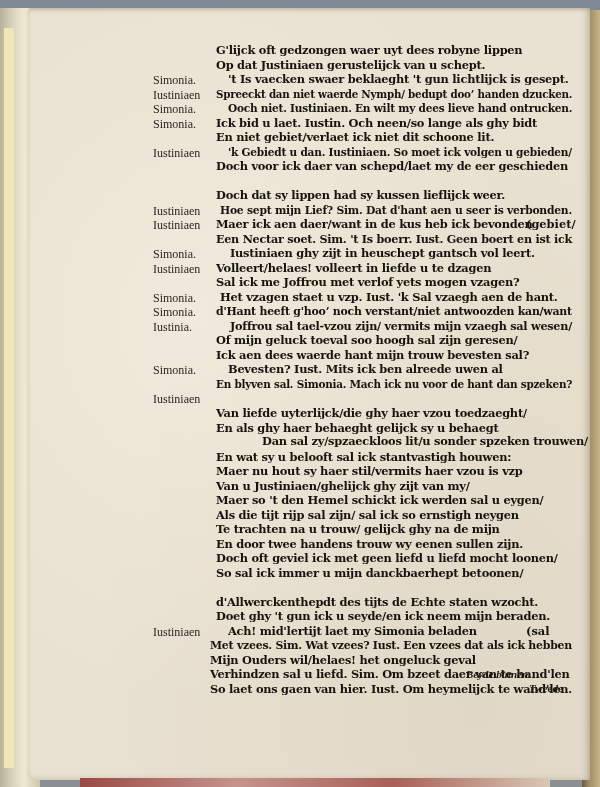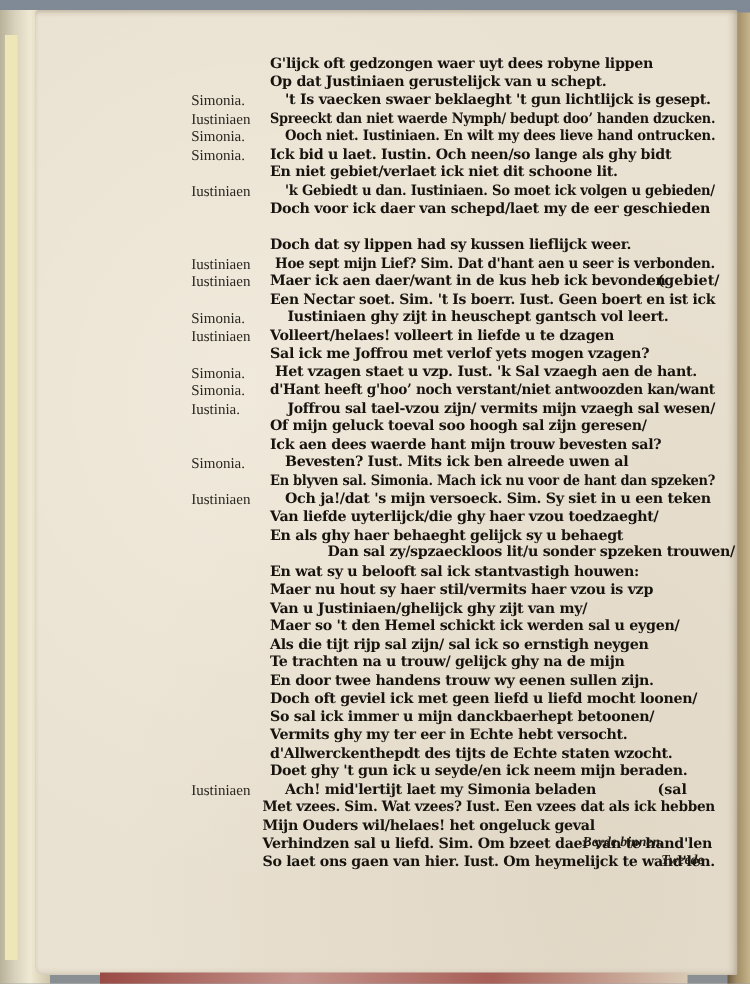--- a/index.html
+++ b/index.html
@@ -152,21 +152,20 @@
     </div>
     <div class="line" style="top: 363.44px;">
       <span class="speaker">Simonia.</span>
       <span class="verse" style="left: 228px;">Bevesten? Iust. Mits ick ben alreede uwen al</span>
     </div>
     <div class="line" style="top: 377.96px;">
       <span class="verse" style="left: 216px; transform: scaleX(0.914); transform-origin: left center;">En blyven sal. Simonia. Mach ick nu voor de hant dan spzeken?</span>
     </div>
     <div class="line" style="top: 392.48px;">
       <span class="speaker">Iustiniaen</span>
-      <span class="verse" style="left: 228px;">Och ja!/dat 's mijn versoeck. Sim. Sy siet in u een teken</span>
     </div>
     <div class="line" style="top: 407px;">
       <span class="verse" style="left: 216px;">Van liefde uyterlijck/die ghy haer vzou toedzaeght/</span>
     </div>
     <div class="line" style="top: 421.52px;">
       <span class="verse" style="left: 216px;">En als ghy haer behaeght gelijck sy u behaegt</span>
     </div>
     <div class="line" style="top: 435px; margin-left: 46px;">
       <span class="verse" style="left: 216px;">Dan sal zy/spzaeckloos lit/u sonder spzeken trouwen/</span>
     </div>
@@ -190,23 +189,20 @@
     </div>
     <div class="line" style="top: 537.68px;">
       <span class="verse" style="left: 216px;">En door twee handens trouw wy eenen sullen zijn.</span>
     </div>
     <div class="line" style="top: 552.2px;">
       <span class="verse" style="left: 216px;">Doch oft geviel ick met geen liefd u liefd mocht loonen/</span>
     </div>
     <div class="line" style="top: 566.72px;">
       <span class="verse" style="left: 216px;">So sal ick immer u mijn danckbaerhept betoonen/</span>
     </div>
-    <div class="line" style="top: 581.24px;">
-      <span class="verse" style="left: 216px;">Vermits ghy my ter eer in Echte hebt versocht.</span>
-    </div>
     <div class="line" style="top: 595.76px;">
       <span class="verse" style="left: 216px;">d'Allwerckenthepdt des tijts de Echte staten wzocht.</span>
     </div>
     <div class="line" style="top: 610.28px;">
       <span class="verse" style="left: 216px;">Doet ghy 't gun ick u seyde/en ick neem mijn beraden.</span>
     </div>
     <div class="line" style="top: 624.8px;">
       <span class="speaker">Iustiniaen</span>
       <span class="verse" style="left: 228px;">Ach! mid'lertijt laet my Simonia beladen</span>
       <span class="turnover">(sal</span>

